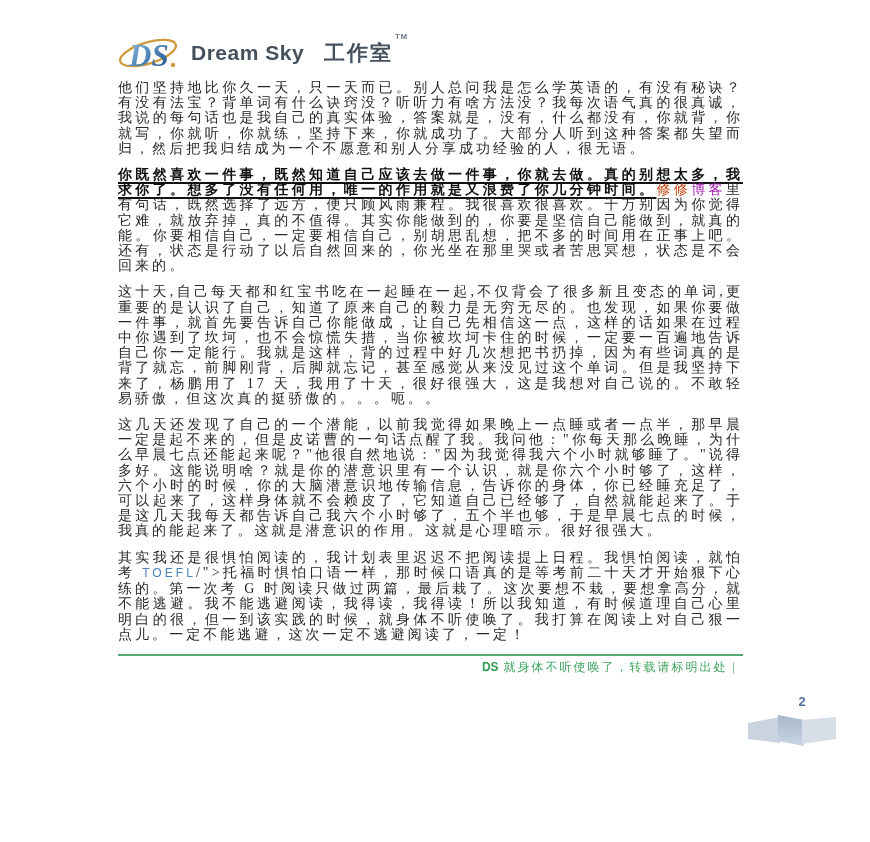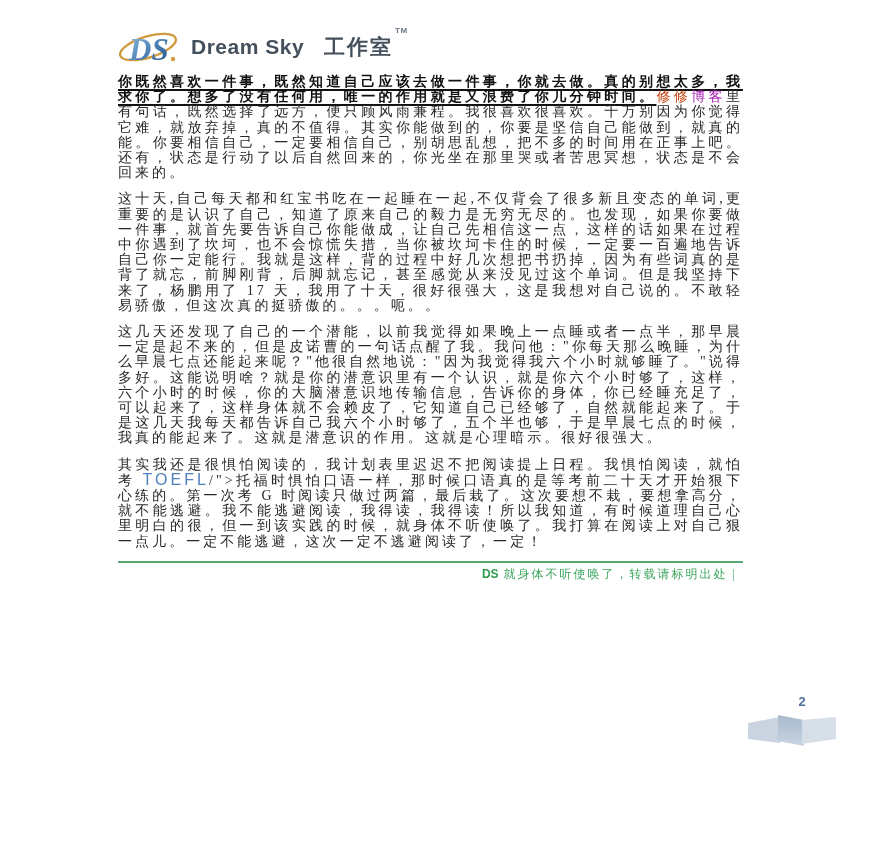--- a/index.html
+++ b/index.html
@@ -1,39 +1,39 @@
 <!DOCTYPE html>
 <html><head>
 <meta charset="utf-8">
 <style>
   html,body{margin:0;padding:0;}
   body{
     width:870px;height:842px;position:relative;background:#ffffff;overflow:hidden;
     font-family:"Liberation Serif","DejaVu Serif",serif;
   }
-  .doc{position:absolute;left:118px;top:22px;width:625px;}
+  .doc{position:absolute;left:118px;top:28px;width:625px;}
   
   .logo-row{display:flex;align-items:center;height:50px;margin-bottom:2px;}
   .logo-icon{width:64px;height:48px;flex:0 0 auto;}
   .brand{
     font-family:"Liberation Sans","DejaVu Sans",sans-serif;
     font-weight:bold;color:#44505c;font-size:21px;margin-left:9px;
     letter-spacing:0.5px;white-space:nowrap;
   }
   .brand .cn{margin-left:20px;letter-spacing:2px;}
   .tm{font-size:8px;color:#6a7684;vertical-align:top;position:relative;top:-7px;left:2px;font-weight:bold;}
   
   p.body{
     font-size:14px;line-height:15.2px;letter-spacing:3.05px;color:#282828;
     text-align:justify;text-align-last:left;margin:0 0 11px 0;
   }
   .bold-u{font-weight:bold;color:#111;text-decoration:underline;text-decoration-thickness:1.5px;text-underline-offset:3px;margin-top:15px;}
   .lk-green{color:#c2410c;text-decoration:none;cursor:pointer;}
   .lk-blue{color:#a21caf;text-decoration:none;cursor:pointer;}
-  .lk-toefl{color:#4f81bd;text-decoration:none;cursor:pointer;font-family:"Liberation Sans","DejaVu Sans",sans-serif;font-size:16px;}
+  .lk-toefl{color:#4f81bd;text-decoration:none;cursor:pointer;font-family:"Liberation Sans","DejaVu Sans",sans-serif;font-size:12px;}
   
   .footer{margin-top:12px;}
   .footer-line{border-top:2px solid #55a871;width:100%;height:0;}
   .footer-text{
     text-align:right;padding:3px 6px 0 0;
     font-size:12px;letter-spacing:2px;color:#3fa55e;
     font-family:"Liberation Serif","DejaVu Serif",serif;white-space:nowrap;
   }
   .footer-text .ds{font-family:"Liberation Sans","DejaVu Sans",sans-serif;font-weight:bold;color:#2e9e4e;letter-spacing:0;}
   
@@ -57,20 +57,21 @@
           <stop offset="1" stop-color="#174a85"></stop>
         </linearGradient>
       </defs>
       <ellipse cx="30" cy="24" rx="29" ry="10.5" fill="none" stroke="#cf9b3e" stroke-width="2.4" transform="rotate(-17 30 24)"></ellipse>
       <text x="11" y="37" font-size="31" font-style="italic" font-weight="bold" font-family="Liberation Serif, DejaVu Serif, serif" fill="url(#dsGrad)">DS</text>
       <circle cx="55" cy="36" r="2.2" fill="#cf9b3e"></circle>
     </svg>
     <div class="brand"><span>Dream Sky</span><span class="cn">工作室</span><span class="tm">TM</span></div>
   </div>
 
+  <p class="body">他们坚持地比你久一天，只一天而已。别人总问我是怎么学英语的，有没有秘诀？有没有法宝？背单词有什么诀窍没？听听力有啥方法没？我每次语气真的很真诚，我说的每句话也是我自己的真实体验，答案就是，没有，什么都没有，你就背，你就写，你就听，你就练，坚持下来，你就成功了。大部分人听到这种答案都失望而归，然后把我归结成为一个不愿意和别人分享成功经验的人，很无语。</p>
 
   <p class="body"><span class="bold-u">你既然喜欢一件事，既然知道自己应该去做一件事，你就去做。真的别想太多，我求你了。想多了没有任何用，唯一的作用就是又浪费了你几分钟时间。</span><a class="lk-green">修修</a><a class="lk-blue">博客</a><span>里有句话，既然选择了远方，便只顾风雨兼程。我很喜欢很喜欢。千万别因为你觉得它难，就放弃掉，真的不值得。其实你能做到的，你要是坚信自己能做到，就真的能。你要相信自己，一定要相信自己，别胡思乱想，把不多的时间用在正事上吧。还有，状态是行动了以后自然回来的，你光坐在那里哭或者苦思冥想，状态是不会回来的。</span></p>
 
   <p class="body">这十天,自己每天都和红宝书吃在一起睡在一起,不仅背会了很多新且变态的单词,更重要的是认识了自己，知道了原来自己的毅力是无穷无尽的。也发现，如果你要做一件事，就首先要告诉自己你能做成，让自己先相信这一点，这样的话如果在过程中你遇到了坎坷，也不会惊慌失措，当你被坎坷卡住的时候，一定要一百遍地告诉自己你一定能行。我就是这样，背的过程中好几次想把书扔掉，因为有些词真的是背了就忘，前脚刚背，后脚就忘记，甚至感觉从来没见过这个单词。但是我坚持下来了，杨鹏用了 17 天，我用了十天，很好很强大，这是我想对自己说的。不敢轻易骄傲，但这次真的挺骄傲的。。。呃。。</p>
 
 
   <p class="body">这几天还发现了自己的一个潜能，以前我觉得如果晚上一点睡或者一点半，那早晨一定是起不来的，但是皮诺曹的一句话点醒了我。我问他："你每天那么晚睡，为什么早晨七点还能起来呢？"他很自然地说："因为我觉得我六个小时就够睡了。"说得多好。这能说明啥？就是你的潜意识里有一个认识，就是你六个小时够了，这样，六个小时的时候，你的大脑潜意识地传输信息，告诉你的身体，你已经睡充足了，可以起来了，这样身体就不会赖皮了，它知道自己已经够了，自然就能起来了。于是这几天我每天都告诉自己我六个小时够了，五个半也够，于是早晨七点的时候，我真的能起来了。这就是潜意识的作用。这就是心理暗示。很好很强大。</p>
 
   <p class="body"><span>其实我还是很惧怕阅读的，我计划表里迟迟不把阅读提上日程。我惧怕阅读，就怕考 </span><a class="lk-toefl">TOEFL</a><span>/"&gt;托福时惧怕口语一样，那时候口语真的是等考前二十天才开始狠下心练的。第一次考 G 时阅读只做过两篇，最后栽了。这次要想不栽，要想拿高分，就不能逃避。我不能逃避阅读，我得读，我得读！所以我知道，有时候道理自己心里明白的很，但一到该实践的时候，就身体不听使唤了。我打算在阅读上对自己狠一点儿。一定不能逃避，这次一定不逃避阅读了，一定！</span></p>
 

